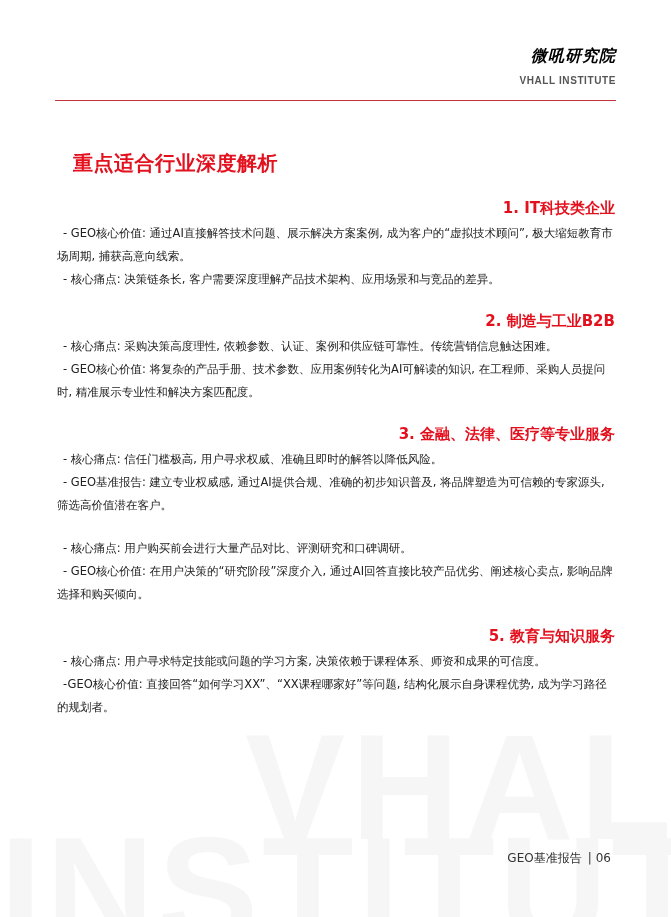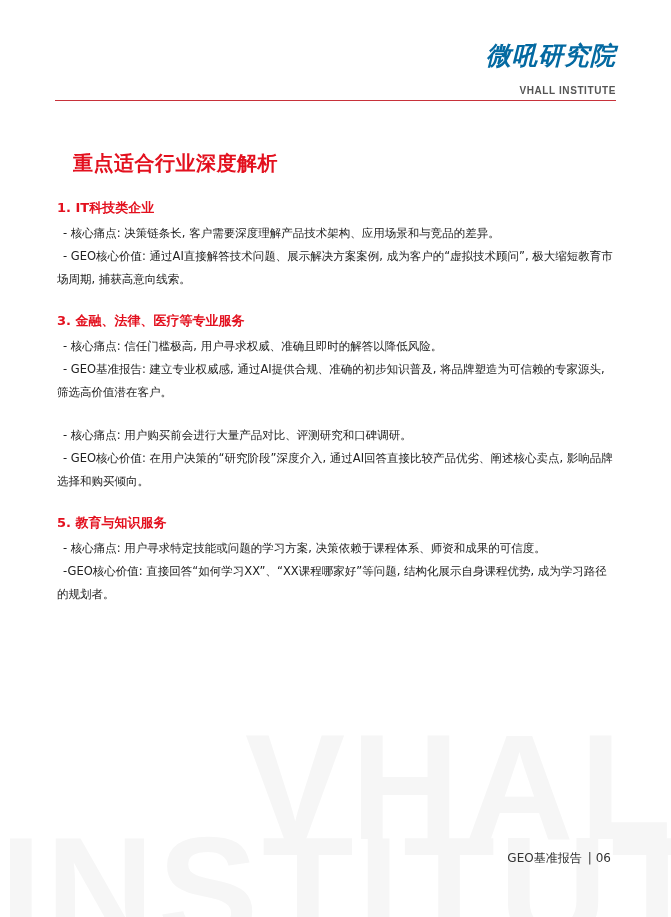--- a/index.html
+++ b/index.html
@@ -12,28 +12,28 @@
   .watermark {
     position: absolute; left: 0; top: 0; width: 671px; height: 917px;
     pointer-events: none; z-index: 0;
     font-family: "Liberation Sans", "DejaVu Sans", sans-serif;
     font-weight: 700; color: #f6f6f6;
   }
   .wm-line1 { position: absolute; left: 245px; top: 712px; font-size: 150px; letter-spacing: 6px; line-height: 1; }
   .wm-line2 { position: absolute; left: 0px; top: 815px; font-size: 150px; letter-spacing: 4px; line-height: 1; white-space: nowrap; }
 
   .logo { position: absolute; right: 55px; top: 45px; text-align: right; z-index: 1; }
-  .logo-cn { color: #0369a1; font-size: 25px; font-weight: 700; font-style: italic; letter-spacing: 1px; line-height: 22px; }
-  .logo-en { color: #555555; font-size: 10px; font-weight: 700; letter-spacing: 0.6px; line-height: 12px; margin-top: 18px; font-family: "Liberation Sans", sans-serif; }
+  .logo-cn { color: #000000; font-size: 16px; font-weight: 700; font-style: italic; letter-spacing: 1px; line-height: 22px; }
+  .logo-en { color: #555555; font-size: 10px; font-weight: 700; letter-spacing: 0.6px; line-height: 12px; margin-top: 8px; font-family: "Liberation Sans", sans-serif; }
   .header-rule { position: absolute; left: 55px; right: 55px; top: 100px; height: 0; border-top: 1.5px solid #c8323a; z-index: 1; }
 
   .content { position: absolute; left: 57px; top: 150px; width: 558px; z-index: 1; }
   .page-title { color: #e3101e; font-size: 20px; font-weight: 700; margin: 0 0 22px 16px; line-height: 26px; letter-spacing: 0.5px; }
   .section { margin-bottom: 20px; }
-  .sec-head { color: #e3101e; font-size: 13px; font-weight: 700; line-height: 20px; margin-bottom: 4px; }
+  .sec-head { color: #e3101e; font-size: 15px; font-weight: 700; line-height: 20px; margin-bottom: 4px; text-align: right; }
   .para { font-size: 11.5px; line-height: 23px; color: #222222; text-indent: 6px; margin: 0; }
 
   .footer { position: absolute; right: 60px; top: 850px; font-size: 12px; color: #333333; z-index: 1; }
   .footer .sep { margin: 0 4px 0 6px; }
 </style>
 </head>
 <body>
 
 <div class="watermark">
   <div class="wm-line1">VHALL</div>
@@ -44,24 +44,29 @@
   <div class="logo-cn">微吼研究院</div>
   <div class="logo-en">VHALL INSTITUTE</div>
 </div>
 <div class="header-rule"></div>
 
 <div class="content">
   <h1 class="page-title">重点适合行业深度解析</h1>
 
   <div class="section">
     <div class="sec-head">1. IT科技类企业</div>
+    <p class="para">- GEO核心价值: 通过AI直接解答技术问题、展示解决方案案例, 成为客户的“虚拟技术顾问”, 极大缩短教育市场周期, 捕获高意向线索。</p>
     <p class="para">- 核心痛点: 决策链条长, 客户需要深度理解产品技术架构、应用场景和与竞品的差异。</p>
-    <p class="para">- GEO核心价值: 通过AI直接解答技术问题、展示解决方案案例, 成为客户的“虚拟技术顾问”, 极大缩短教育市场周期, 捕获高意向线索。</p>
   </div>
 
+  <div class="section">
+    <div class="sec-head">2. 制造与工业B2B</div>
+    <p class="para">- 核心痛点: 采购决策高度理性, 依赖参数、认证、案例和供应链可靠性。传统营销信息触达困难。</p>
+    <p class="para"> - GEO核心价值: 将复杂的产品手册、技术参数、应用案例转化为AI可解读的知识, 在工程师、采购人员提问时, 精准展示专业性和解决方案匹配度。</p>
+  </div>
 
   <div class="section">
     <div class="sec-head">3. 金融、法律、医疗等专业服务</div>
     <p class="para">- 核心痛点: 信任门槛极高, 用户寻求权威、准确且即时的解答以降低风险。</p>
     <p class="para">- GEO基准报告: 建立专业权威感, 通过AI提供合规、准确的初步知识普及, 将品牌塑造为可信赖的专家源头, 筛选高价值潜在客户。</p>
   </div>
 
   <div class="section">
     <p class="para">- 核心痛点: 用户购买前会进行大量产品对比、评测研究和口碑调研。</p>
     <p class="para"> - GEO核心价值: 在用户决策的“研究阶段”深度介入, 通过AI回答直接比较产品优劣、阐述核心卖点, 影响品牌选择和购买倾向。</p>

